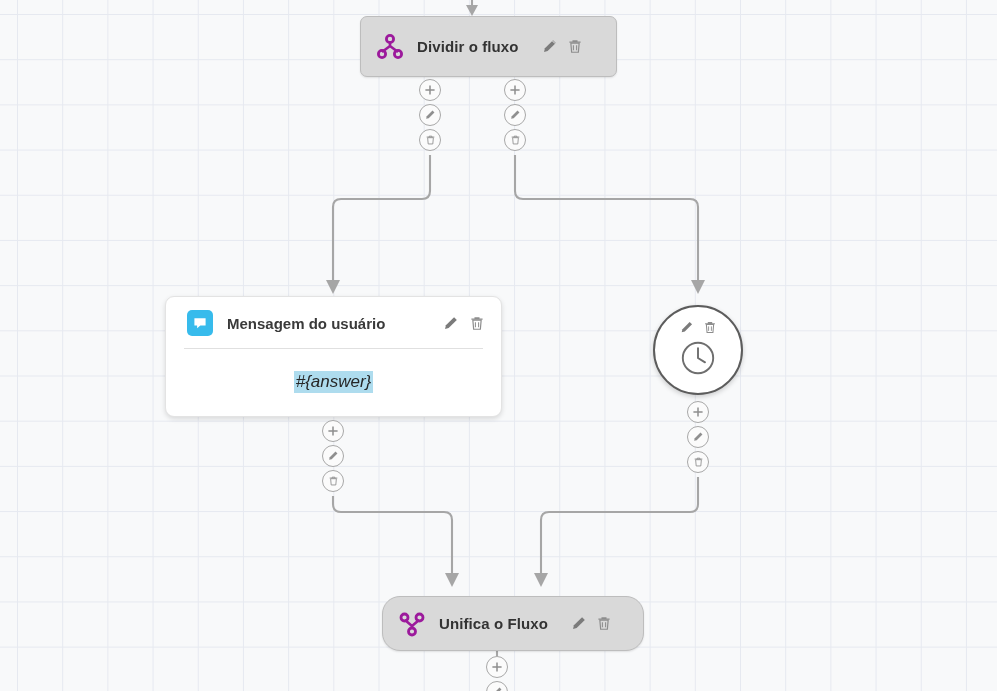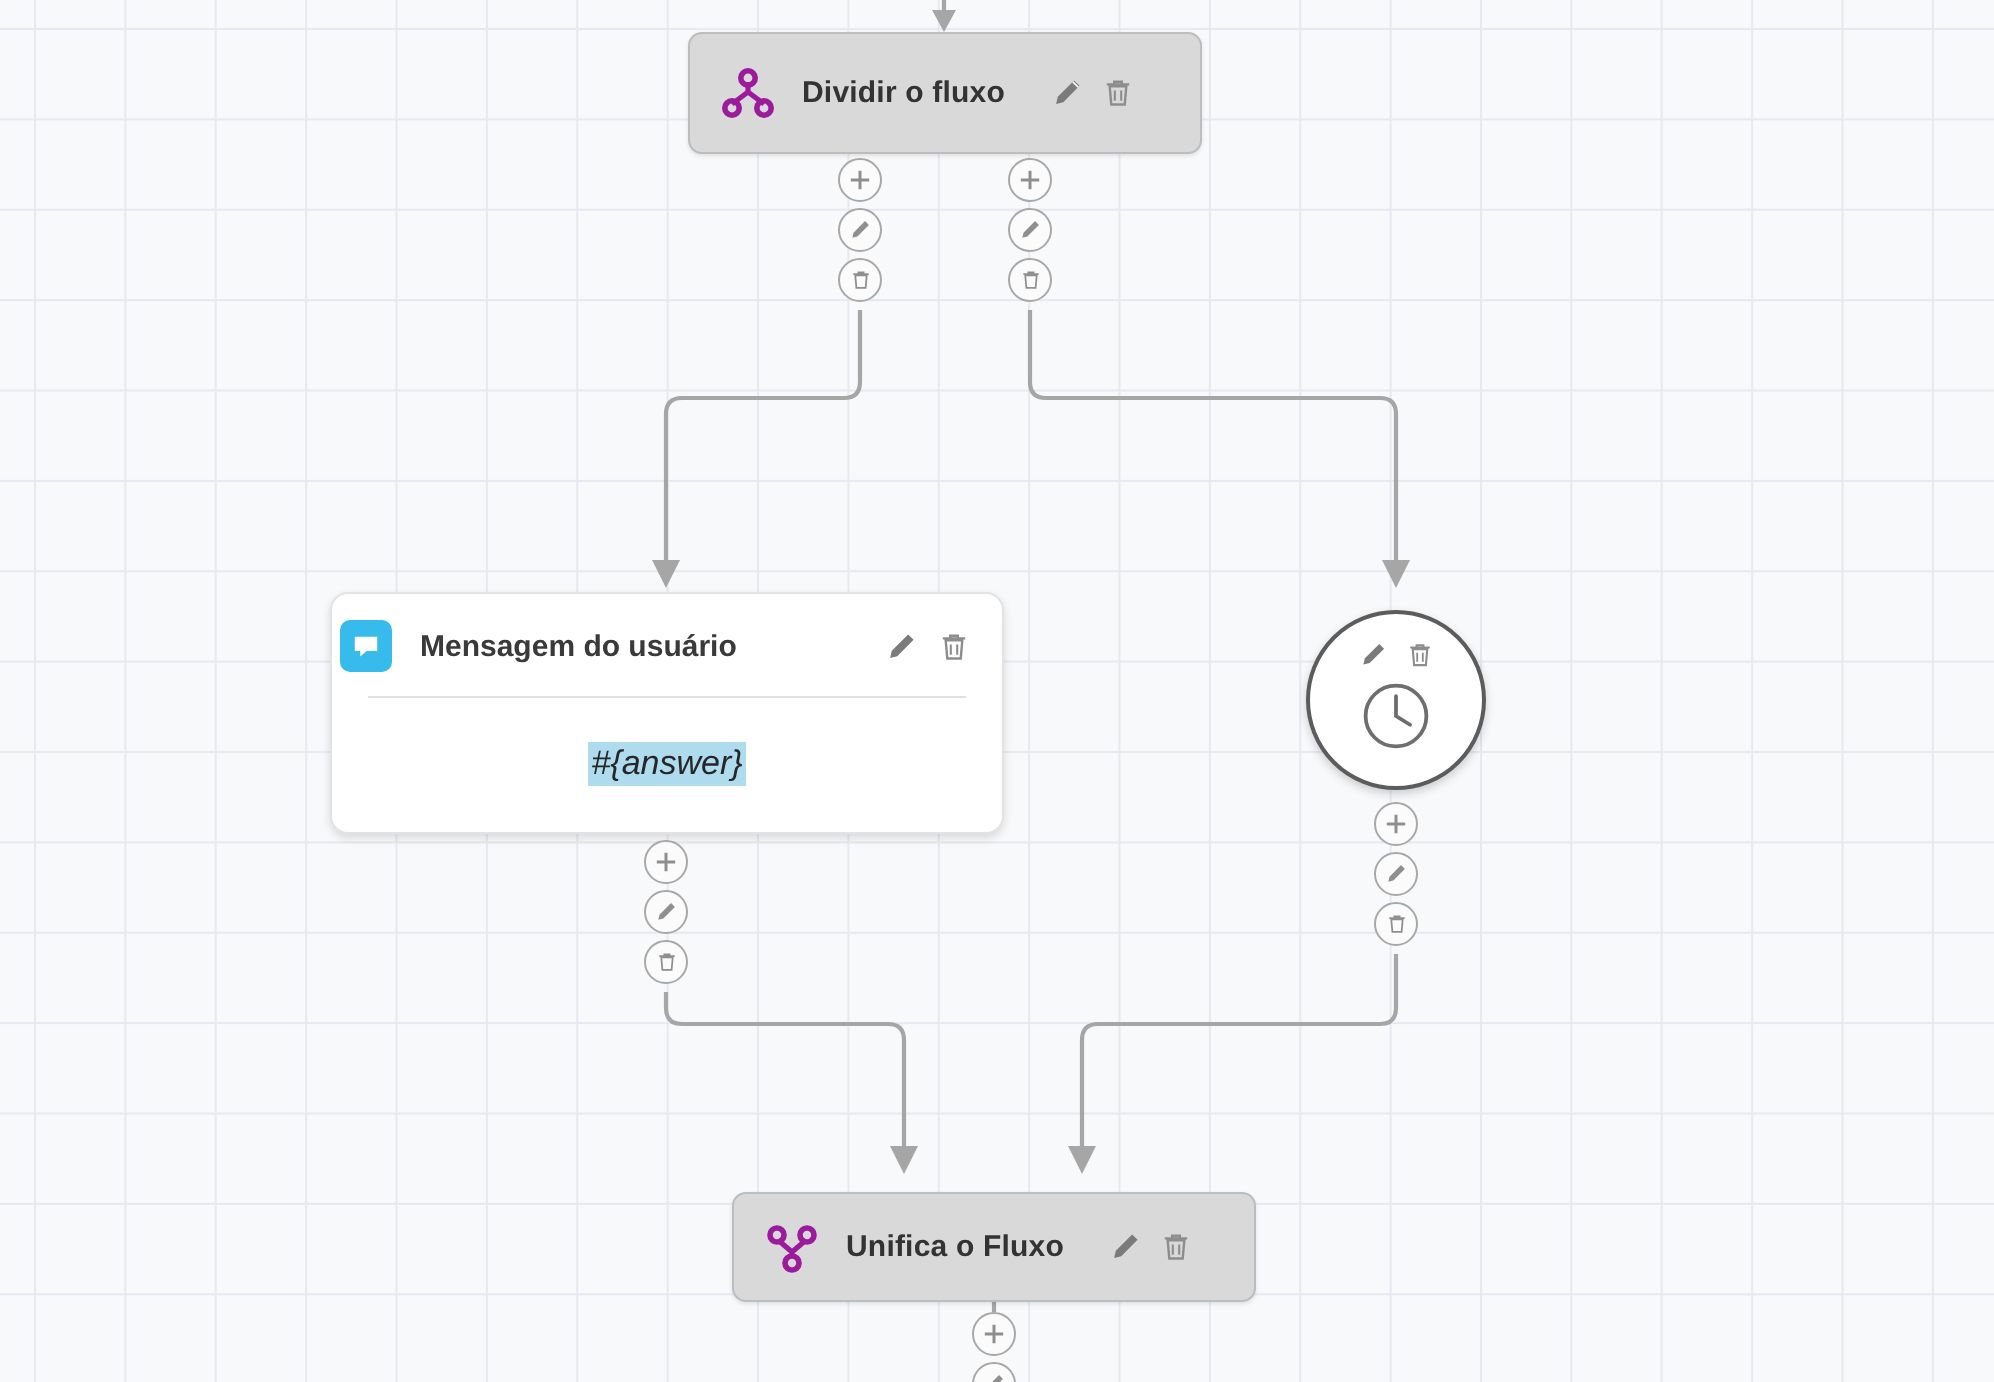--- a/index.html
+++ b/index.html
@@ -36,20 +36,21 @@
 
   
   .node-pill {
     background: #d9d9d9;
     border: 1px solid #bdbdbd;
     border-radius: 7px;
     display: flex;
     align-items: center;
     box-shadow: 0 1px 2px rgba(0,0,0,0.10);
     padding: 0 14px;
+    margin-left: 16px;
   }
   .node-pill .node-title {
     font-size: 15px;
     font-weight: bold;
     color: #333333;
     letter-spacing: .1px;
     white-space: nowrap;
   }
   .pill-icon {
     width: 30px; height: 30px;
@@ -69,21 +70,21 @@
     background: #ffffff;
     border: 1px solid #e3e3e3;
     border-radius: 9px;
     box-shadow: 0 2px 5px rgba(0,0,0,0.13);
     display: flex;
     flex-direction: column;
   }
   .card-head {
     display: flex;
     align-items: center;
-    padding: 13px 16px 12px 4px;
+    padding: 13px 16px 12px 21px;
   }
   .card-app-icon {
     width: 26px; height: 26px;
     flex: 0 0 26px;
     border-radius: 5px;
     background: #37bbec;
     display: flex;
     align-items: center;
     justify-content: center;
     margin-right: 14px;
@@ -349,21 +350,21 @@
       </svg>
     </div>
     <div class="port-btn">
       <svg width="11" height="12" viewBox="0 0 20 20">
         <path d="M3 4.6 h14 M7.6 4.6 v-1.6 h4.8 v1.6" stroke="#8f8f8f" stroke-width="1.6" fill="none"></path>
         <path d="M4.8 5.8 h10.4 l-1 11.4 h-8.4 Z" stroke="#8f8f8f" stroke-width="1.6" fill="none"></path>
       </svg>
     </div>
   </div>
 
-  <div class="node node-pill" style="left:366px; top:596px; width:262px; height:55px;">
+  <div class="node node-pill" style="left:366px; top:596px; width:262px; height:55px;border-radius:18px;">
     <svg class="pill-icon" viewBox="0 0 30 30">
       <g stroke="#9c1a9c" stroke-width="2.6" fill="none">
         <path d="M8 11 L15 17 M22 11 L15 17 M15 17 L15 20"></path>
       </g>
       <circle cx="7.5" cy="8.5" r="3.5" fill="none" stroke="#9c1a9c" stroke-width="2.8"></circle>
       <circle cx="22.5" cy="8.5" r="3.5" fill="none" stroke="#9c1a9c" stroke-width="2.8"></circle>
       <circle cx="15" cy="22.5" r="3.5" fill="none" stroke="#9c1a9c" stroke-width="2.8"></circle>
     </svg>
     <span class="node-title">Unifica o Fluxo</span>
     <span class="pill-actions">

